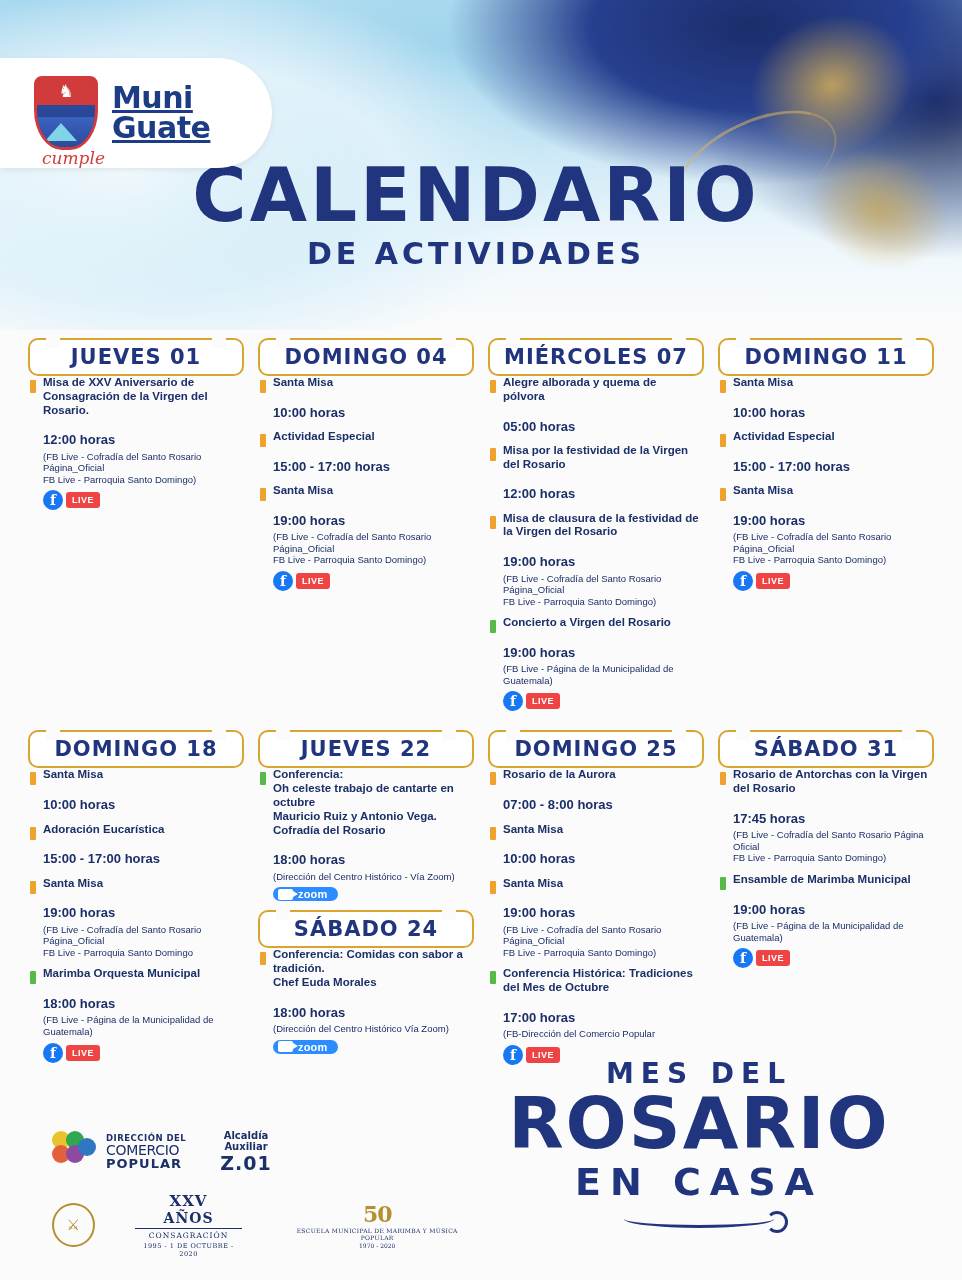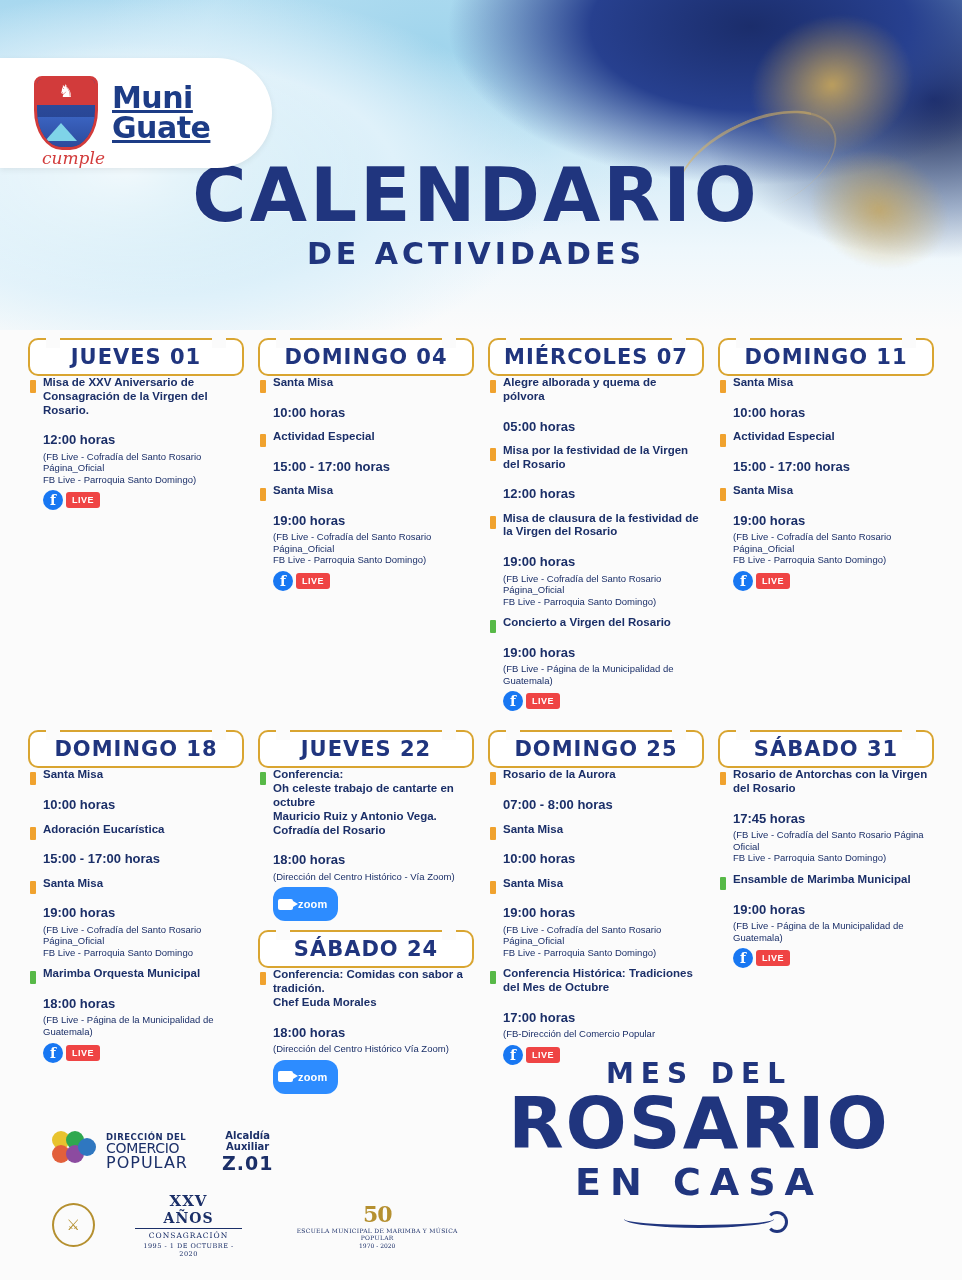--- a/index.html
+++ b/index.html
@@ -188,21 +188,21 @@
     line-height:1;
   }
   .live-tag {
     margin-left:3px; background:#ef4444; color:#fff;
     font-size:9px; font-weight:bold; letter-spacing:0.5px;
     padding:3px 6px; border-radius:3px;
   }
   .zoom-badge {
     display:inline-flex; align-items:center;
     background:#2d8cff; border-radius:12px;
-    padding:3px 10px 3px 5px; height:34px;
+    padding:3px 10px 3px 5px; height:14px;
   }
   .zoom-cam {
     width:15px; height:11px; background:#fff; border-radius:2px;
     position:relative; margin-right:5px;
   }
   .zoom-cam:after {
     content:""; position:absolute; right:-5px; top:2px;
     width:0;height:0; border-top:3px solid transparent;
     border-bottom:3px solid transparent; border-left:5px solid #fff;
   }
@@ -223,21 +223,21 @@
   .cm1 { background:#e8c32e; left:0;  top:0; }
   .cm2 { background:#2fa84f; left:14px; top:0; }
   .cm3 { background:#e2603c; left:0;  top:14px; }
   .cm4 { background:#8c4ba0; left:14px; top:14px; }
   .cm5 { background:#2f77c0; left:26px; top:7px; }
   .comercio-text {
     font-family:"DejaVu Sans", sans-serif; color:#1b2f68; line-height:1.0;
   }
   .comercio-text .l1 { font-size:8.5px; font-weight:bold; letter-spacing:0.5px; }
   .comercio-text .l2 { font-size:14px; font-weight:normal; letter-spacing:-0.3px; }
-  .comercio-text .l3 { font-size:16px; font-weight:normal; letter-spacing:1px; }
+  .comercio-text .l3 { font-size:13px; font-weight:bold; letter-spacing:1px; }
   .alcaldia { text-align:center; font-family:"DejaVu Sans", sans-serif; color:#1b2f68; }
   .alcaldia .a1 { font-size:10px; font-weight:bold; }
   .alcaldia .a2 { font-size:10px; font-weight:bold; }
   .alcaldia .a3 { font-size:19px; font-weight:bold; letter-spacing:1px; }
   .logo-row2 { display:flex; align-items:center; gap:40px; margin-top:18px; }
   .seal {
     width:44px; height:44px; border-radius:50%;
     border:2px solid #b59030; position:relative;
     display:flex; align-items:center; justify-content:center;
     color:#b59030; font-size:15px;

